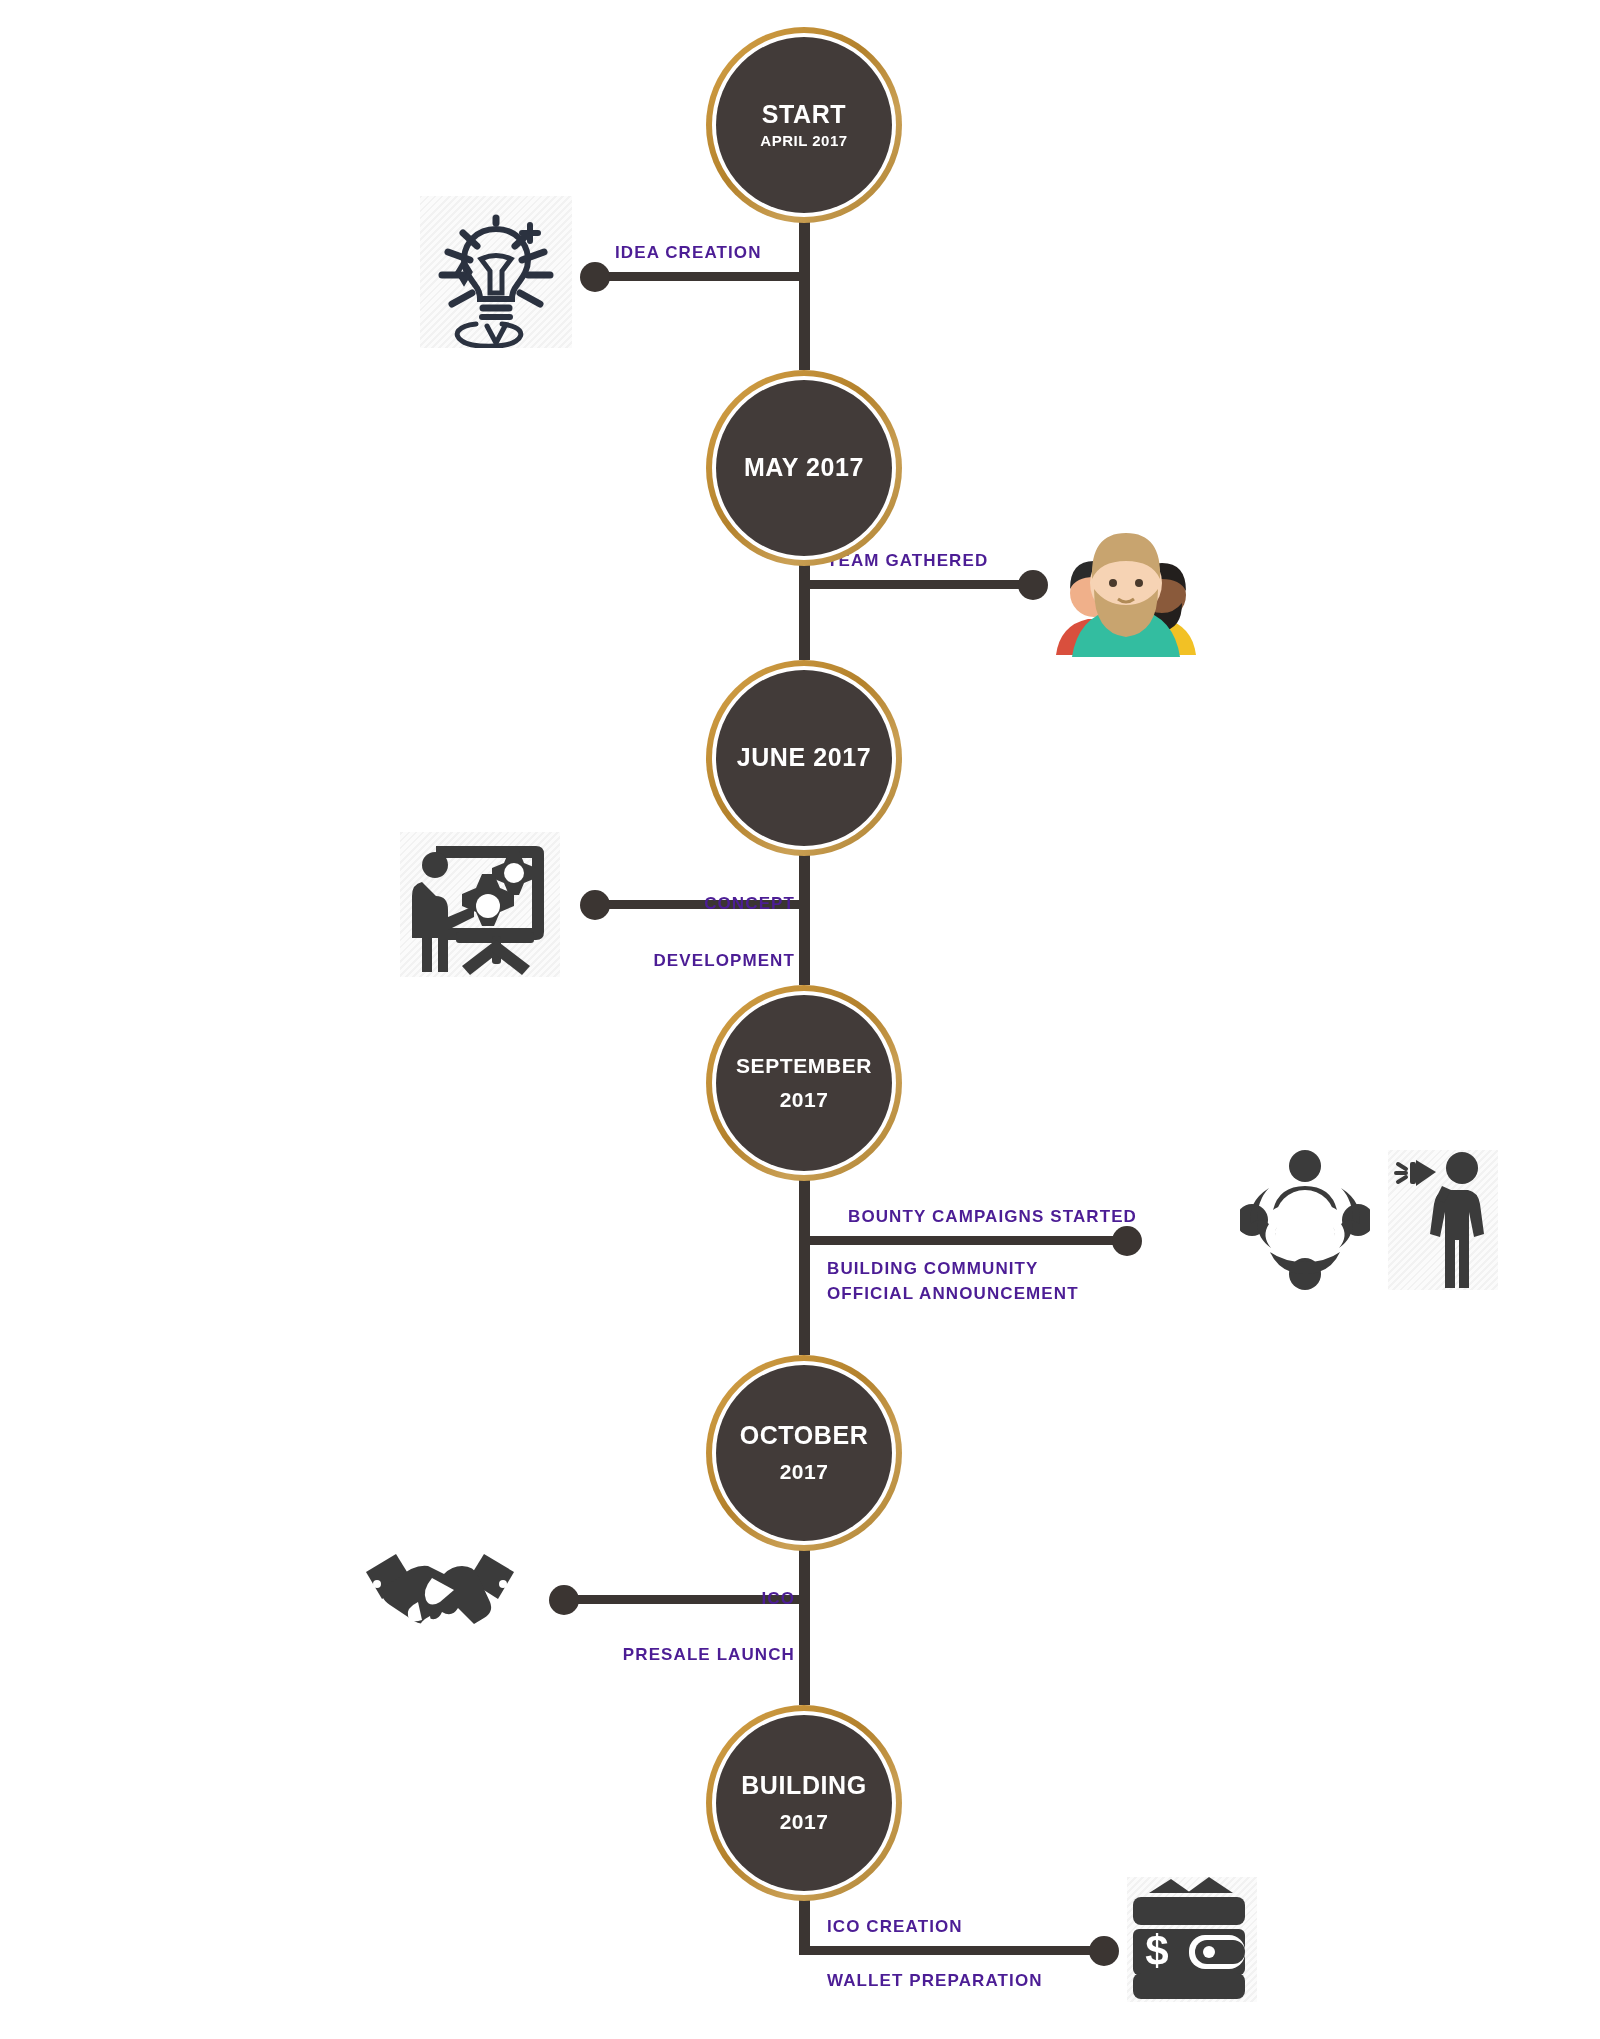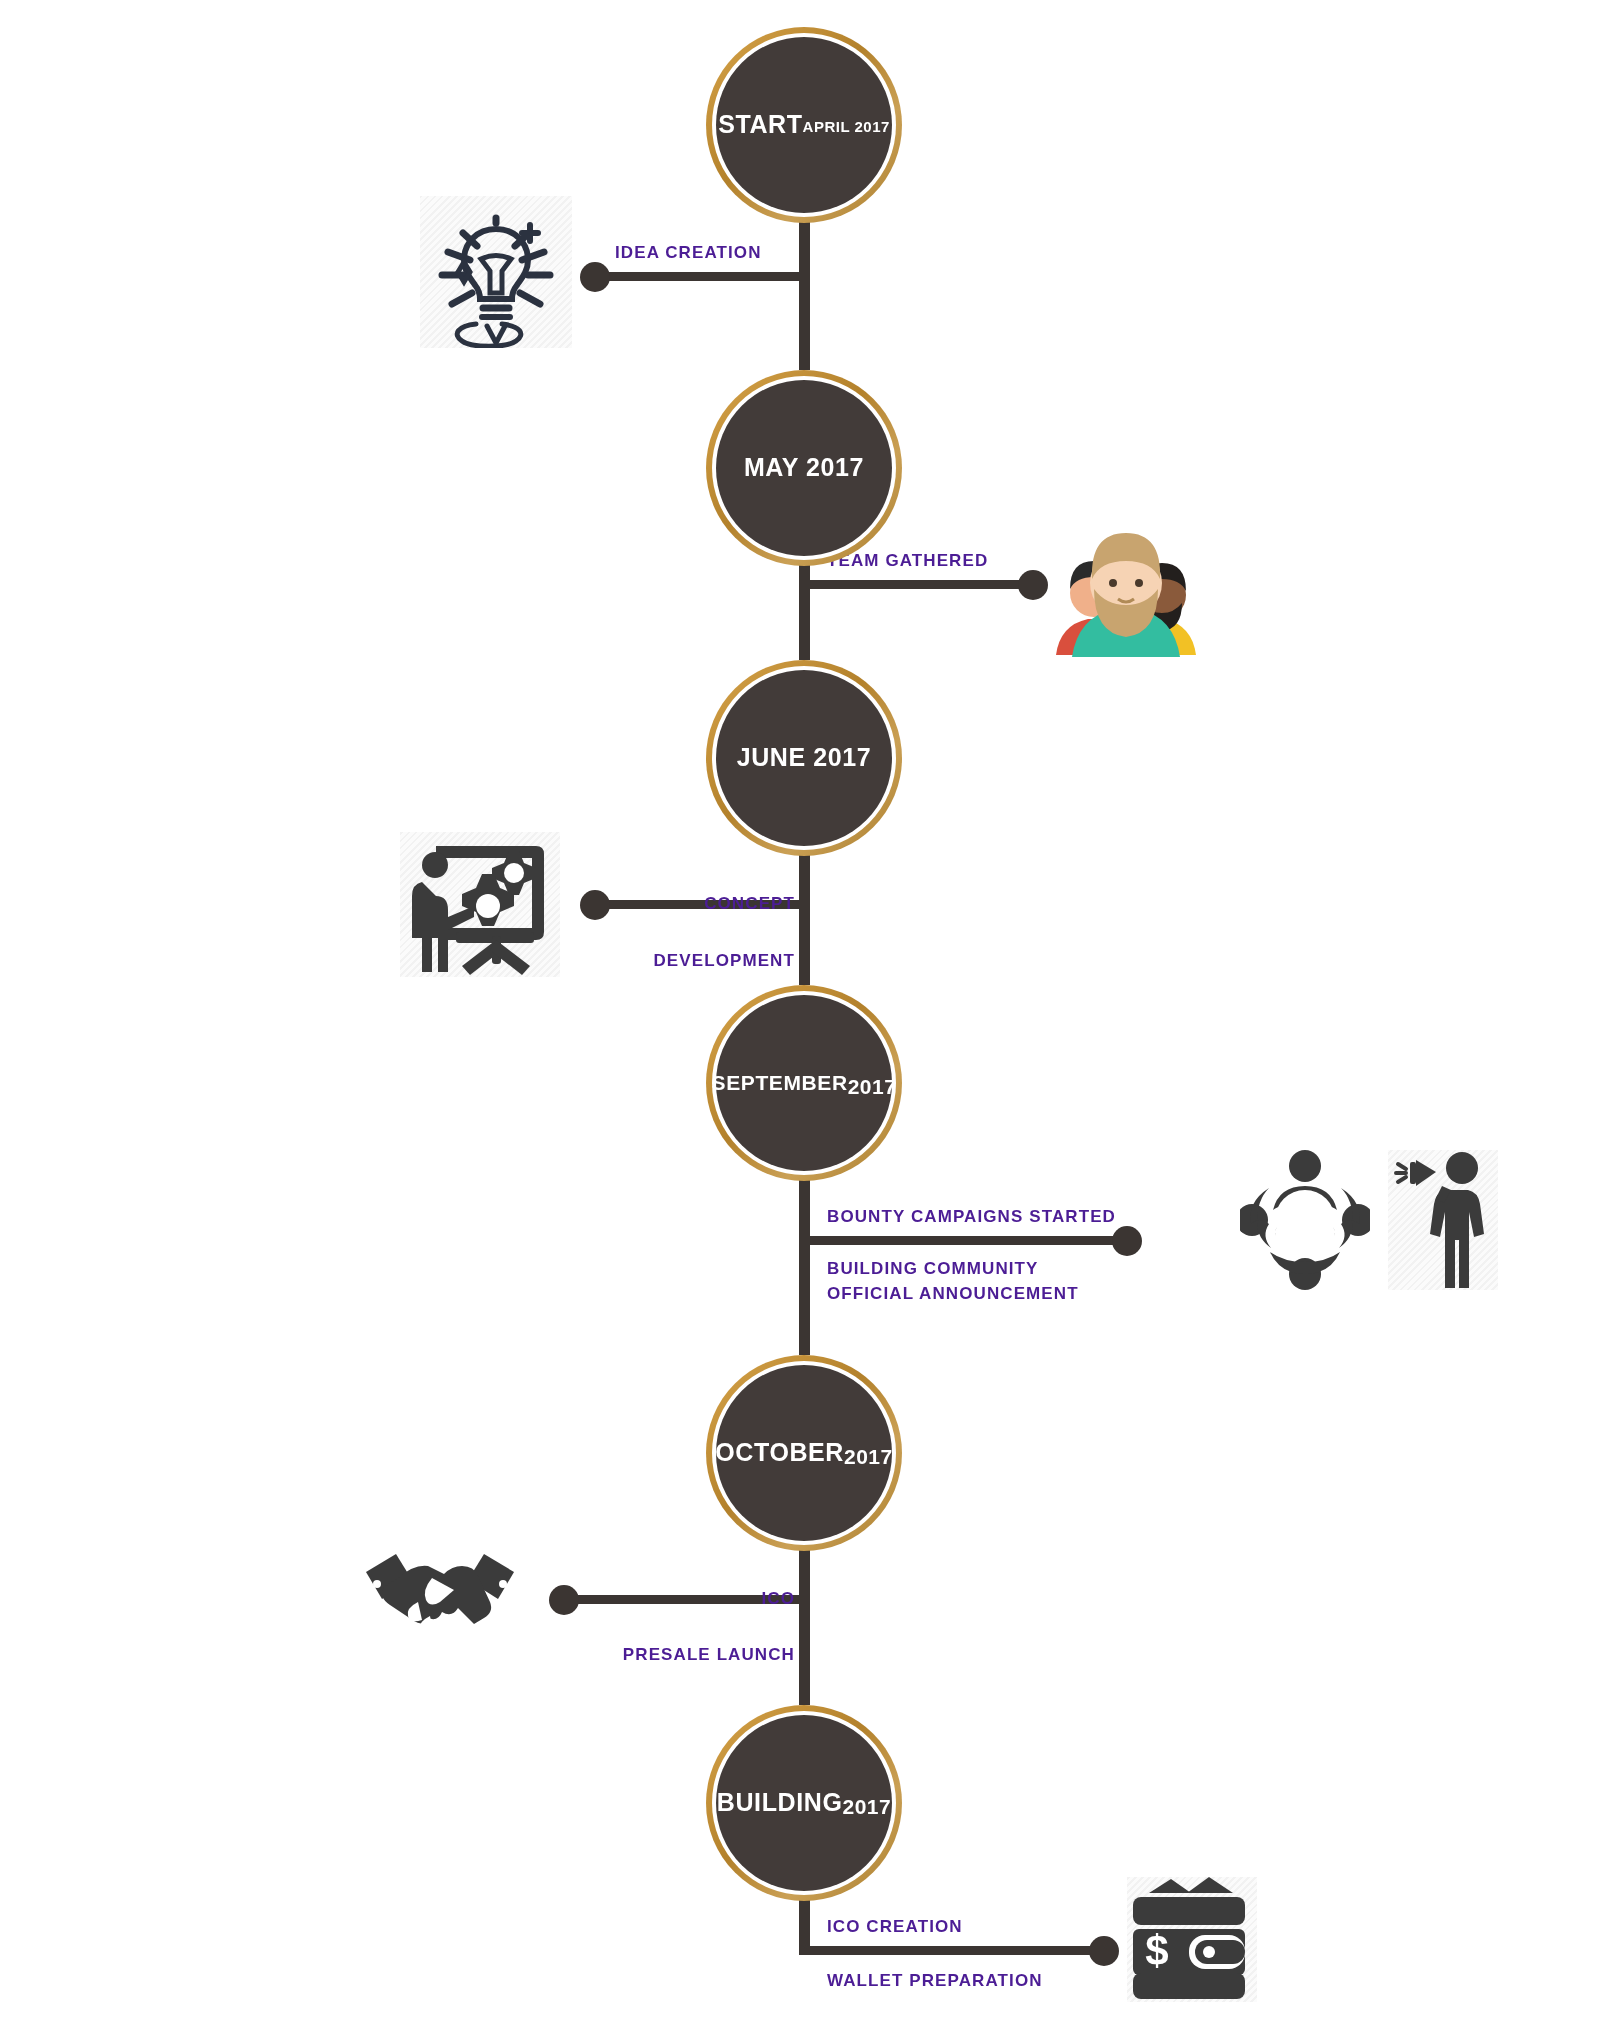--- a/index.html
+++ b/index.html
@@ -46,21 +46,21 @@
     background: #ffffff;
     box-sizing: border-box;
     padding: 4px;
   }
   .milestone .disc {
     width: 100%;
     height: 100%;
     border-radius: 50%;
     background: #423b39;
     display: flex;
-    flex-direction: row;
+    flex-direction: column;
     align-items: center;
     justify-content: center;
     color: #ffffff;
     text-align: center;
     line-height: 1.18;
   }
   .ms-title {
     font-size: 25px;
     font-weight: bold;
     letter-spacing: 0.6px;
@@ -245,21 +245,21 @@
     <div class="ring-gap">
       <div class="disc">
         <div class="ms-title small">SEPTEMBER</div>
         <div class="ms-sub big">2017</div>
       </div>
     </div>
   </div>
 
   <div class="branch" style="left:805px;top:1236px;width:320px;"></div>
   <div class="branch-dot" style="left:1112px;top:1226px;"></div>
-  <div class="label" style="left:827px;top:1207px;">BOUNTY CAMPAIGNS STARTED</div>
+  <div class="label" style="left:848px;top:1207px;">BOUNTY CAMPAIGNS STARTED</div>
   <div class="label" style="left:827px;top:1259px;">BUILDING COMMUNITY</div>
   <div class="label" style="left:827px;top:1284px;">OFFICIAL ANNOUNCEMENT</div>
 
   <div class="icon-tile" style="left:1240px;top:1150px;width:130px;height:140px;">
     <svg width="130" height="140" viewBox="0 0 130 140">
       <g fill="#3b3b3b">
         <circle cx="65" cy="16" r="16"></circle>
         <circle cx="65" cy="124" r="16"></circle>
         <circle cx="12" cy="70" r="16"></circle>
         <circle cx="118" cy="70" r="16"></circle>

